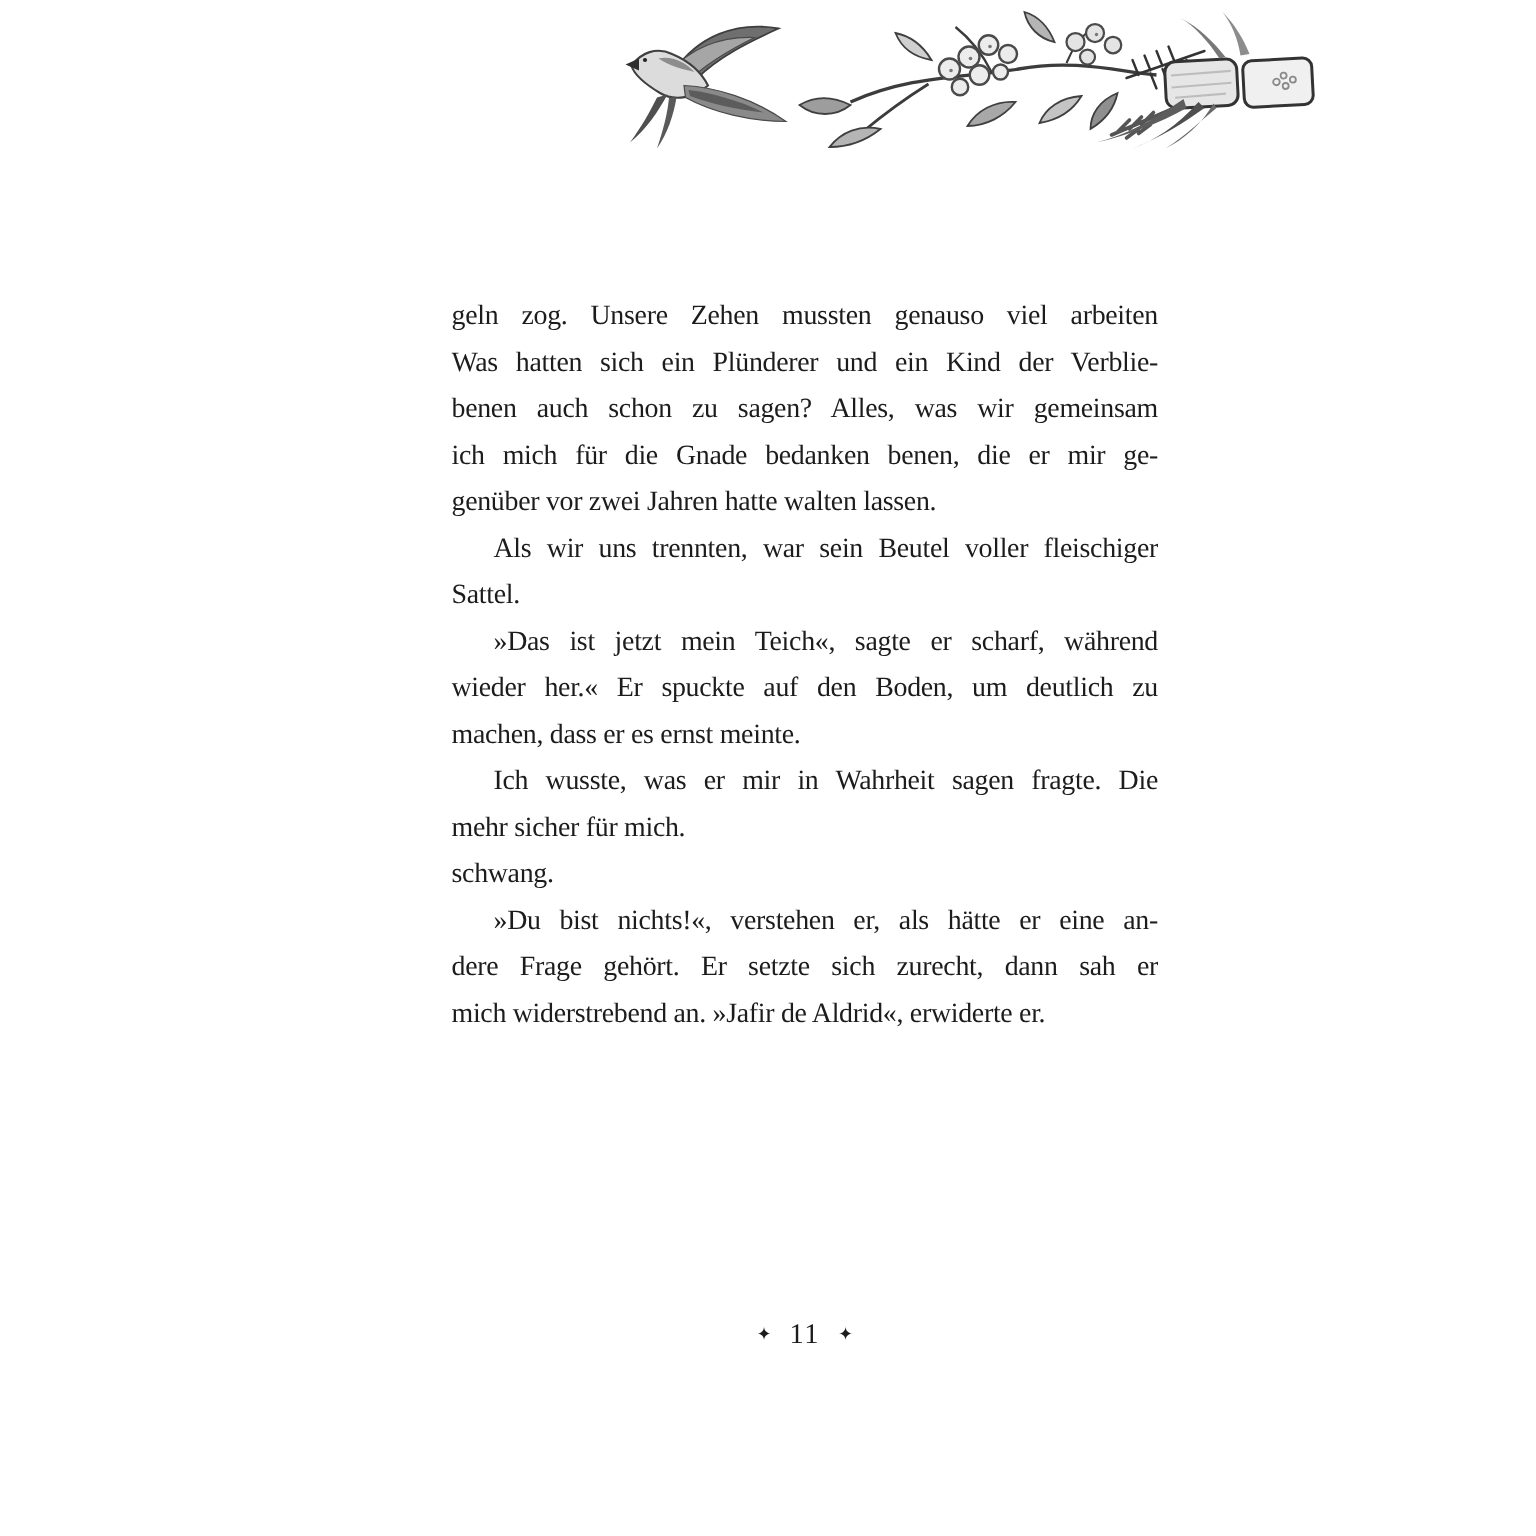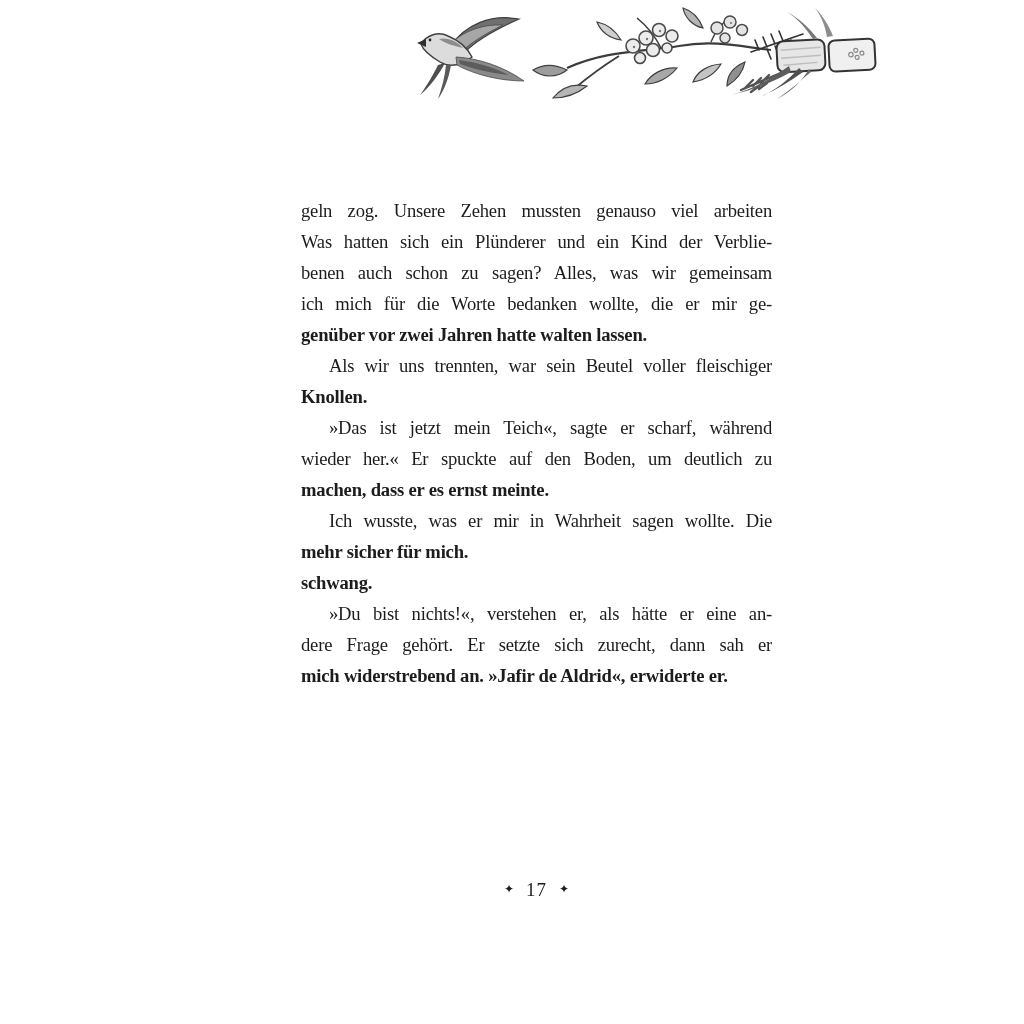--- a/index.html
+++ b/index.html
@@ -32,21 +32,20 @@
     height: 31px;
     line-height: 31px;
     text-align: justify;
     text-align-last: justify;
     white-space: normal;
     overflow: hidden;
   }
   .line.last {
     text-align: left;
     text-align-last: left;
-    font-weight: bold;
   }
   .line.indent { text-indent: 28px; }
   .footer {
     position: absolute;
     left: 301px; top: 879px;
     width: 471px;
     display: flex;
     justify-content: center;
     align-items: center;
     gap: 12px;
@@ -147,45 +146,45 @@
         <path d="M 412,31 C 410,19 406,10 400,2 C 408,10 414,20 418,30 Z" fill="#8c8c8c"></path>
       </g>
     </svg>
   </div>
 
   <div class="text-block">
     <p class="para">
       <span class="line" style="display:block">geln zog. Unsere Zehen mussten genauso viel arbeiten</span>
       <span class="line" style="display:block">Was hatten sich ein Plünderer und ein Kind der Verblie-</span>
       <span class="line" style="display:block">benen auch schon zu sagen? Alles, was wir gemeinsam</span>
-      <span class="line" style="display:block">ich mich für die Worte bedanken wollte, die er mir ge-</span>
+      <span class="line" style="display:block">ich mich für die Gnade bedanken benen, die er mir ge-</span>
       <span class="line last" style="display:block">genüber vor zwei Jahren hatte walten lassen.</span>
     </p>
     <p class="para">
       <span class="line indent" style="display:block">Als wir uns trennten, war sein Beutel voller fleischiger</span>
-      <span class="line last" style="display:block">Knollen.</span>
+      <span class="line last" style="display:block">Sattel.</span>
     </p>
     <p class="para">
       <span class="line indent" style="display:block">»Das ist jetzt mein Teich«, sagte er scharf, während</span>
       <span class="line" style="display:block">wieder her.« Er spuckte auf den Boden, um deutlich zu</span>
       <span class="line last" style="display:block">machen, dass er es ernst meinte.</span>
     </p>
     <p class="para">
-      <span class="line indent" style="display:block">Ich wusste, was er mir in Wahrheit sagen wollte. Die</span>
+      <span class="line indent" style="display:block">Ich wusste, was er mir in Wahrheit sagen fragte. Die</span>
       <span class="line last" style="display:block">mehr sicher für mich.</span>
     </p>
     <p class="para">
       <span class="line last" style="display:block">schwang.</span>
     </p>
     <p class="para">
       <span class="line indent" style="display:block">»Du bist nichts!«, verstehen er, als hätte er eine an-</span>
       <span class="line" style="display:block">dere Frage gehört. Er setzte sich zurecht, dann sah er</span>
       <span class="line last" style="display:block">mich widerstrebend an. »Jafir de Aldrid«, erwiderte er.</span>
     </p>
   </div>
 
   <div class="footer">
     <span class="orn">✦</span>
-    <span class="pagenum">17</span>
+    <span class="pagenum">11</span>
     <span class="orn">✦</span>
   </div>
 
 </div>
 
 </body></html>

